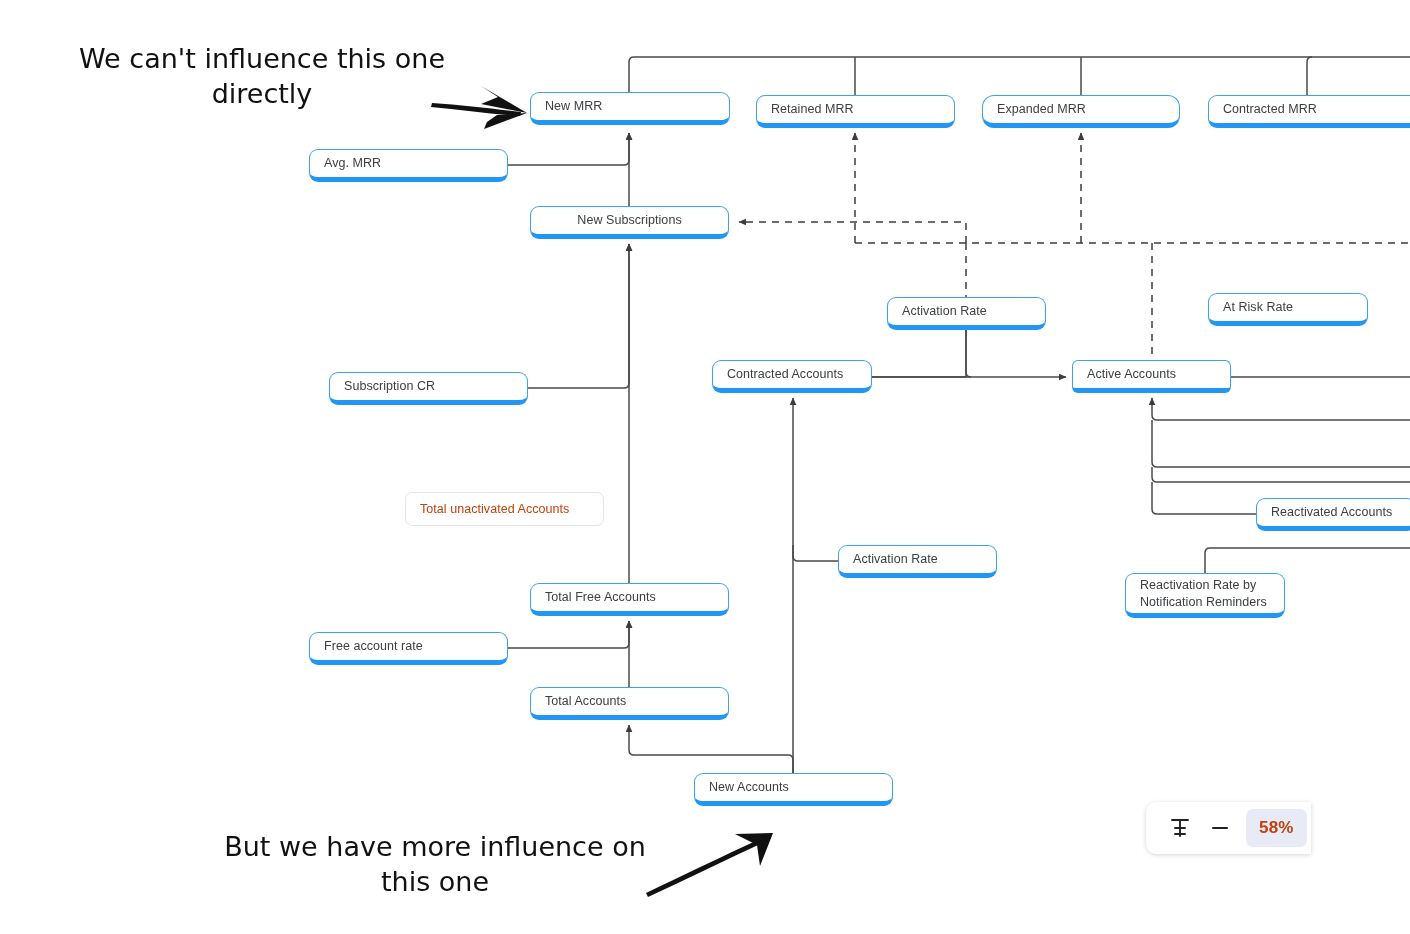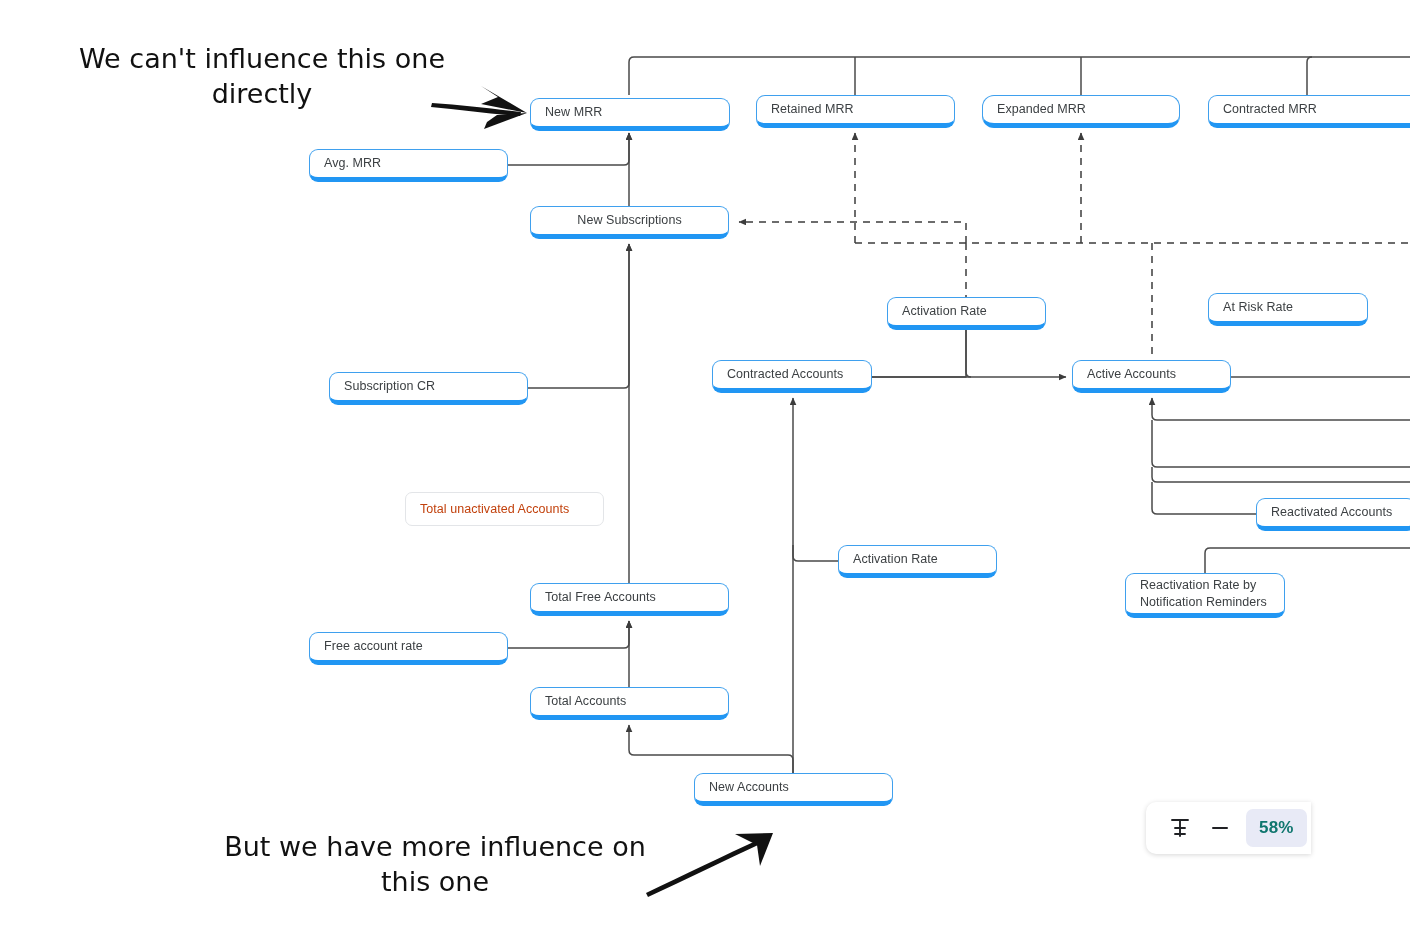--- a/index.html
+++ b/index.html
@@ -76,21 +76,21 @@
     display: flex;
     align-items: center;
     justify-content: center;
     width: 40px;
     height: 40px;
     color: #202124;
   }
   #zoom-widget .zlevel {
     font-size: 17px;
     font-weight: bold;
-    color: #0f766e;
+    color: #c2410c;
     background: #e8eaf6;
     border-radius: 7px;
     padding: 9px 13px;
     margin-left: 6px;
     letter-spacing: 0.2px;
   }
 </style>
 </head>
 <body>
 
@@ -166,21 +166,21 @@
       <path d="M432,103 C463,105 494,109 521,112 L520,116 C492,114 461,110 431,107 Z"></path>
       <path d="M481,86 L527,113 L481,104 L498,97 Z"></path>
       <path d="M484,129 L527,113 L497,115 L487,122 Z"></path>
 
       <path d="M646,893 C684,875 725,855 767,836 L769,840 C728,859 687,879 648,897 Z"></path>
       <path d="M735,834 L773,833 L760,866 L757,845 Z"></path>
     </g>
   </svg>
 
   <div id="nodes-layer">
-      <div class="node" style="left: 530px; top: 98px; width: 200px; height: 33px;">
+      <div class="node" style="left: 530px; top: 92px; width: 200px; height: 33px;">
         <span class="label">New MRR</span>
       </div>
       <div class="node" style="left: 756px; top: 95px; width: 199px; height: 33px;">
         <span class="label">Retained MRR</span>
       </div>
       <div class="node" style="left: 982px; top: 95px; width: 198px; height: 33px; border-radius: 12px;">
         <span class="label">Expanded MRR</span>
       </div>
       <div class="node" style="left: 1208px; top: 95px; width: 220px; height: 33px;">
         <span class="label">Contracted MRR</span>
@@ -196,21 +196,21 @@
       </div>
       <div class="node" style="left: 1208px; top: 293px; width: 160px; height: 33px;">
         <span class="label">At Risk Rate</span>
       </div>
       <div class="node" style="left: 329px; top: 372px; width: 199px; height: 33px;">
         <span class="label">Subscription CR</span>
       </div>
       <div class="node" style="left: 712px; top: 360px; width: 160px; height: 33px;">
         <span class="label">Contracted Accounts</span>
       </div>
-      <div class="node" style="left: 1072px; top: 360px; width: 159px; height: 33px;">
+      <div class="node" style="left: 1072px; top: 360px; width: 159px; height: 33px; border-radius: 6px;">
         <span class="label">Active Accounts</span>
       </div>
       <div class="node plain" style="left: 405px; top: 492px; width: 199px; height: 34px;">
         <span class="label">Total unactivated Accounts</span>
       </div>
       <div class="node" style="left: 1256px; top: 498px; width: 160px; height: 33px;">
         <span class="label">Reactivated Accounts</span>
       </div>
       <div class="node" style="left: 838px; top: 545px; width: 159px; height: 33px;">
         <span class="label">Activation Rate</span>

